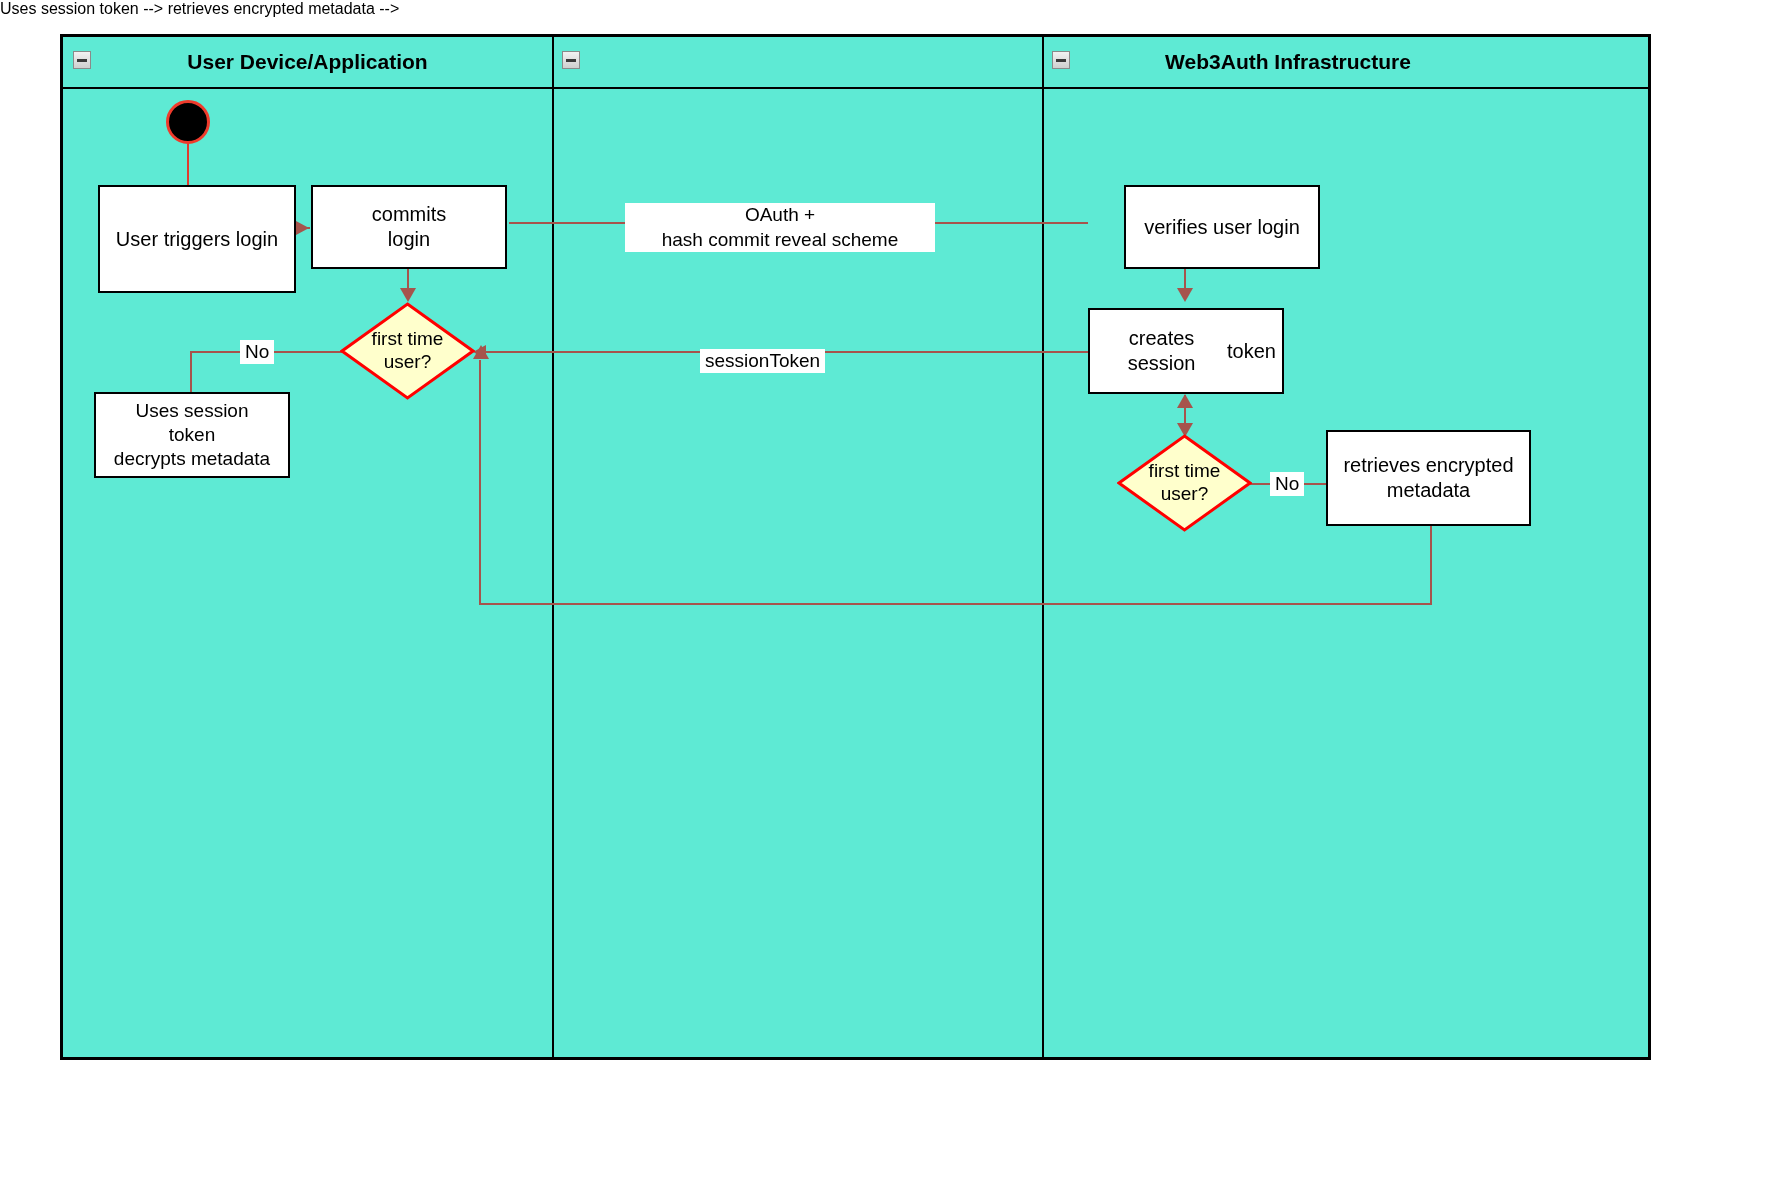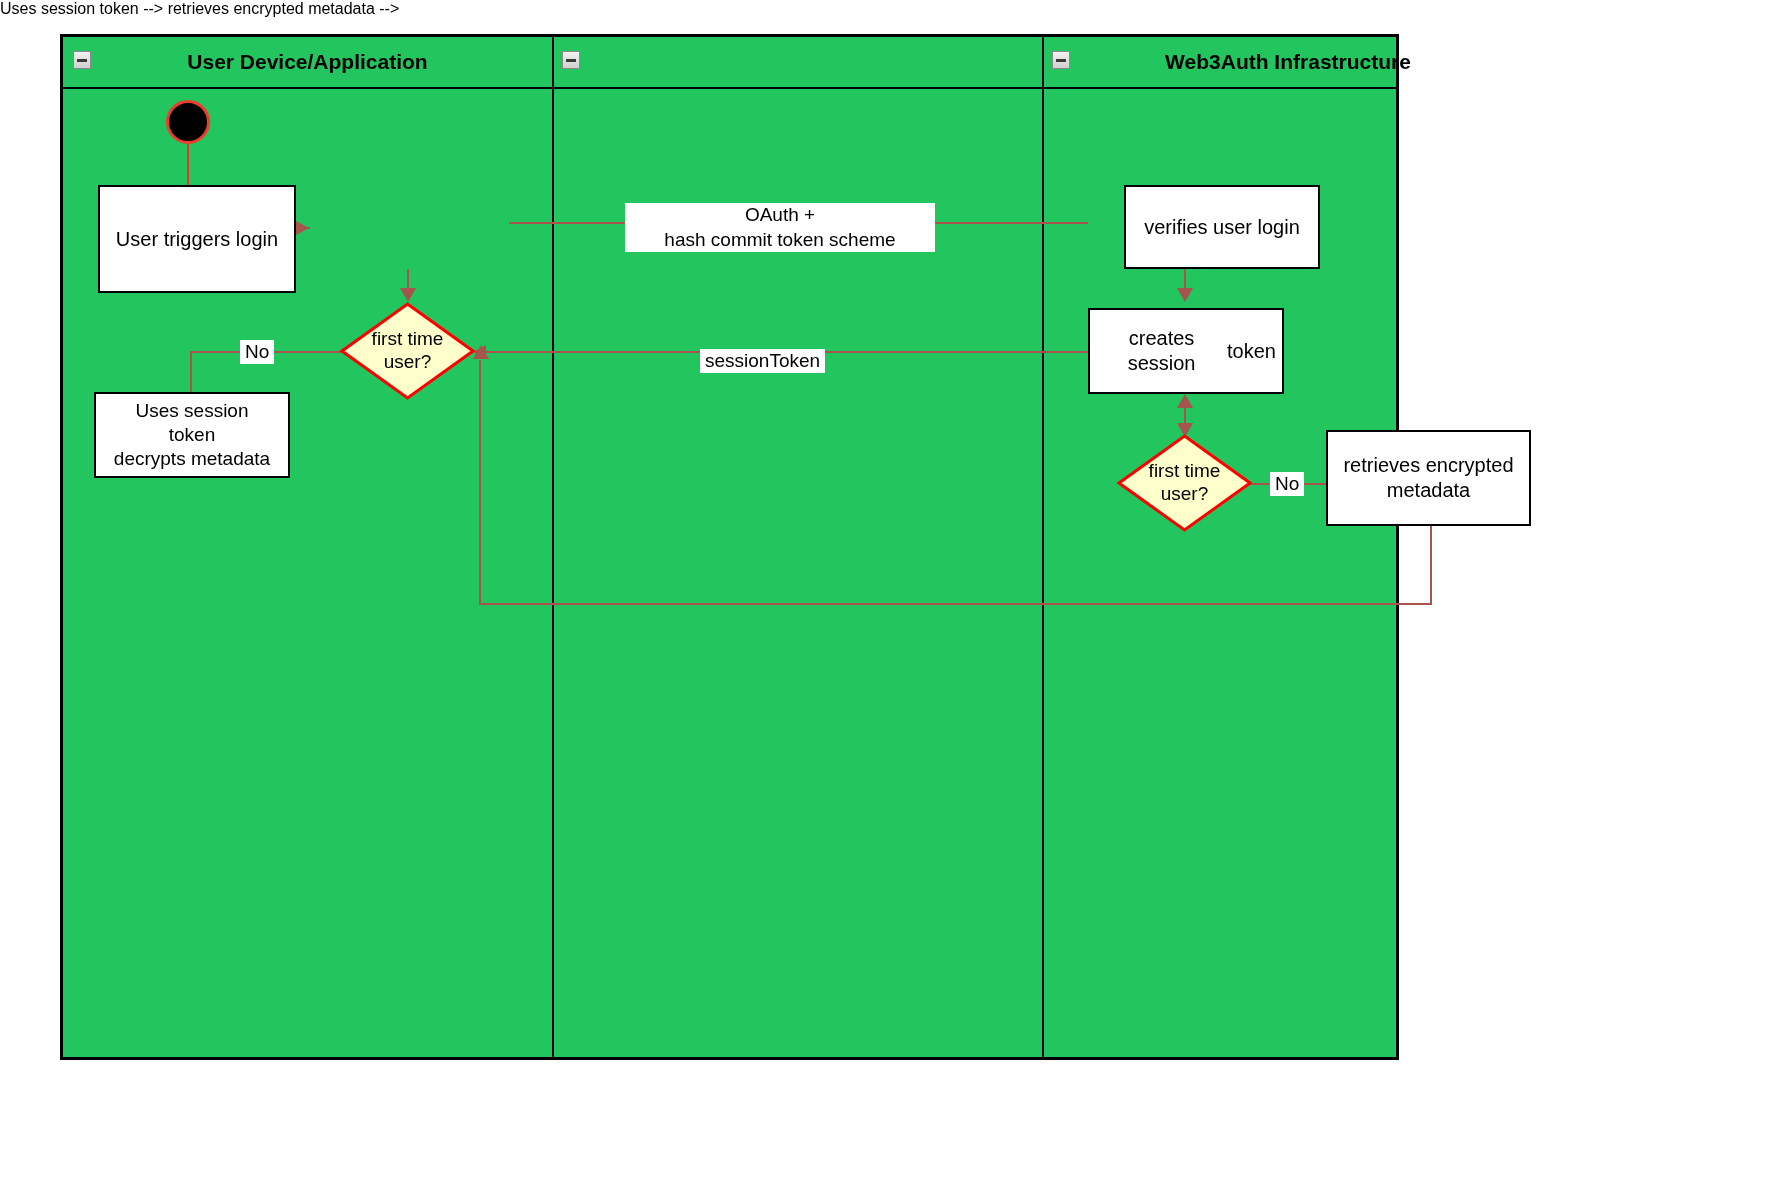--- a/index.html
+++ b/index.html
@@ -1,21 +1,21 @@
 <!DOCTYPE html>
 <html><head>
 <meta charset="utf-8">
 <style>
   html,body{margin:0;padding:0;background:#ffffff;}
   body{font-family:"Liberation Sans","DejaVu Sans",sans-serif;}
   #canvas{position:relative;width:1780px;height:1202px;background:#ffffff;overflow:hidden;}
 
   
-  .pool{position:absolute;left:60px;top:34px;width:1339px;height:1026px;
-        border:3px solid #000000;box-sizing:border-box;background:#22c55e;}
+  .pool{position:absolute;left:60px;top:34px;width:1591px;height:1026px;
+        border:3px solid #000000;box-sizing:border-box;background:#5eead4;}
   .lane-divider{position:absolute;top:0;width:0;height:100%;
         border-left:2px solid #000000;}
   .lane-header-rule{position:absolute;left:0;top:50px;width:100%;height:0;
         border-top:2px solid #000000;}
   .lane-title{position:absolute;top:0;height:50px;line-height:50px;
         text-align:center;font-weight:bold;font-size:21px;color:#000000;
         white-space:nowrap;}
   .collapse-box{position:absolute;top:14px;width:18px;height:18px;
         border:1px solid #8a8a8a;background:linear-gradient(#f2f2f2,#cfcfcf);
         box-sizing:border-box;}
@@ -127,20 +127,24 @@
   <div class="arrow arrow-up" style="left:473px;top:345px;"></div>
 
   
 
   <div class="start-node" style="left:166px;top:100px;"></div>
 
   <div class="node" style="left:90px;top:185px;width:198px;height:108px;margin-left:8px;">
     <span>User triggers login</span>
   </div>
 
+  <div class="node" style="left:311px;top:185px;width:196px;height:84px;flex-direction:column;">
+    <span>commits</span>
+    <span>login</span>
+  </div>
 
   <div class="diamond" style="left:340px;top:302px;width:135px;height:98px;">
     <svg width="135" height="98" viewBox="0 0 135 98">
       <polygon points="67.5,2 133,49 67.5,96 2,49" fill="#ffffcc" stroke="#ff0000" stroke-width="3"></polygon>
     </svg>
     <div class="dtext">
       <span>first time</span>
       <span>user?</span>
     </div>
   </div>
@@ -172,21 +176,21 @@
 
   <div class="node" style="left:1326px;top:430px;width:205px;height:96px;flex-direction:column;">
     <span>retrieves encrypted</span>
     <span>metadata</span>
   </div>
 
   
 
   <div class="edge-label two-line" style="left:625px;top:203px;width:300px;text-align:center;">
     <div>OAuth +</div>
-    <div>hash commit token scheme</div>
+    <div>hash commit reveal scheme</div>
   </div>
 
   <div class="edge-label" style="left:700px;top:349px;">sessionToken</div>
 
   <div class="edge-label" style="left:240px;top:340px;">No</div>
 
   <div class="edge-label" style="left:1270px;top:472px;">No</div>
 
 </div>
 

